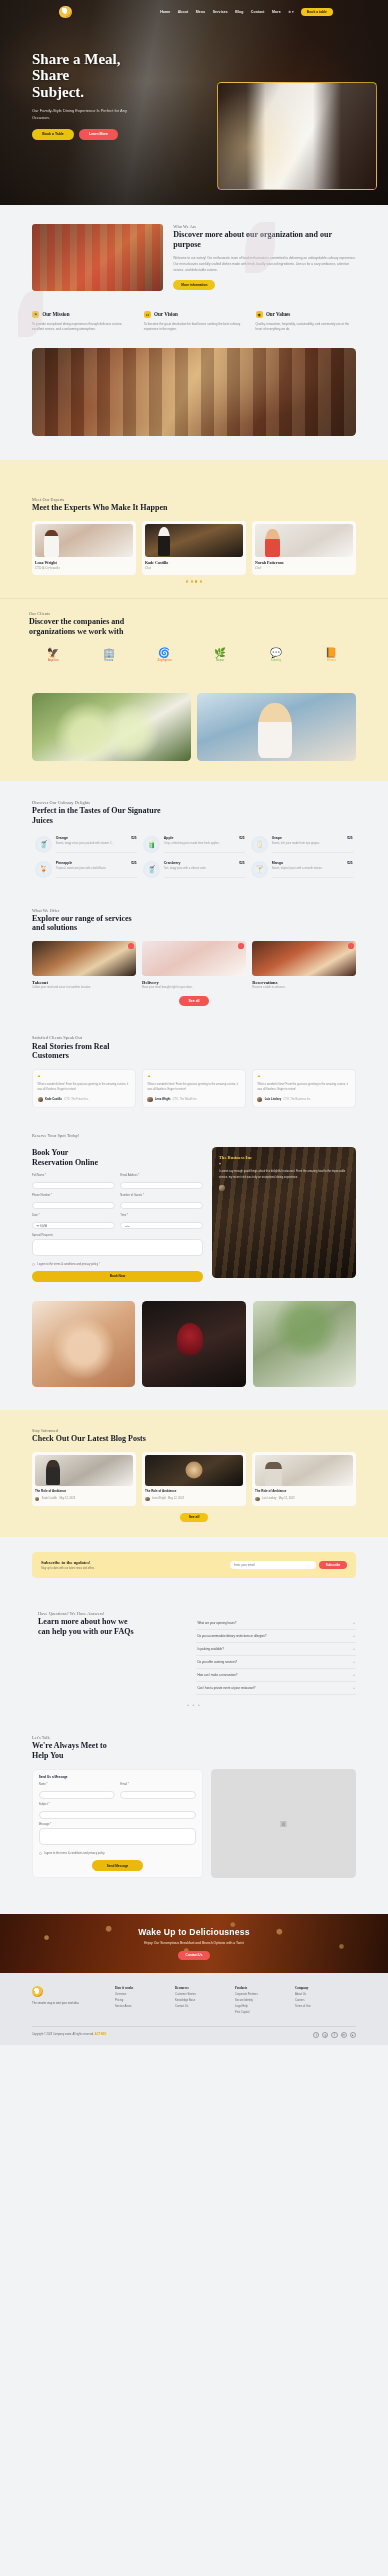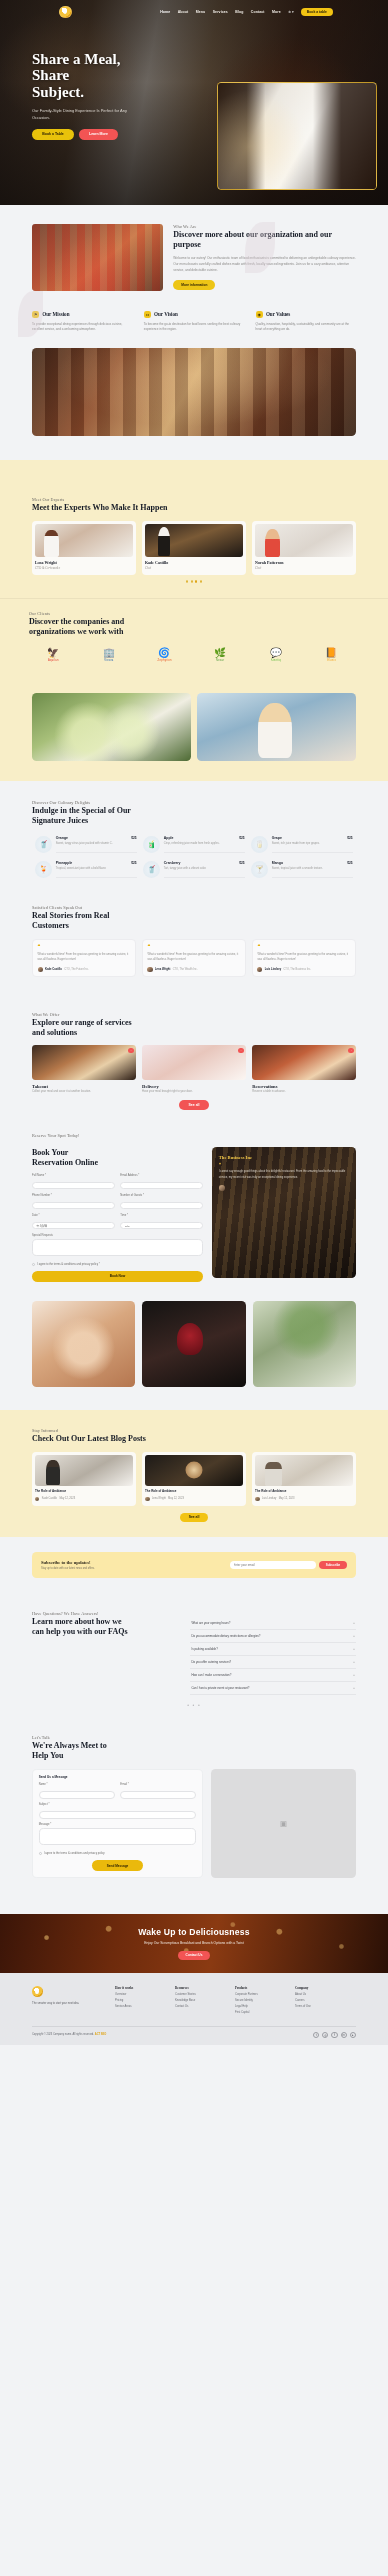--- a/index.html
+++ b/index.html
@@ -219,21 +219,21 @@
   
   .news{ margin:0 32px;background:#fbe9a8;border-radius:4.6px;padding:8px 9px;display:flex;align-items:center;gap:6.8px;}
   .news-t{ font-family:"Liberation Serif",serif;font-size:4.6px;font-weight:700;color:#241f14;}
   .news-s{ font-size:2.6px;color:#7b7461;margin-top:1.7px;}
   .news-form{ margin-left:auto;display:flex;gap:3.4px;align-items:center;}
   .news-inp{ width:86px;height:8px;border-radius:5.7px;border:none;background:#fff;font-size:2.9px;padding:0 4px;font-family:"Liberation Sans",sans-serif;}
   .btn-sub{ background:#f25454;border:none;color:#fff;border-radius:11.4px;padding:2.3px 6.8px;font-size:3px;font-weight:700;cursor:pointer;}
 
   
   .faq-wrap{ display:flex;gap:10.3px;margin-top:5.7px;}
-  .faq-left{ width:148px; }
+  .faq-left{ width:148px;margin-left:6px; }
   .faq-right{ flex:1;margin-top:5.7px;}
   .faq-item{ border-bottom:0.6px solid #e4e5e8;padding:4px 1.1px;display:flex;justify-content:space-between;align-items:center;}
   .faq-q{ font-size:2.9px;color:#45474d;}
   .faq-ic{ font-size:3.4px;color:#9a9a9a;}
   .faq-dots{ text-align:center;font-size:5.1px;color:#b9b9bb;letter-spacing:1.1px;margin-top:6.8px;}
 
   
   .ct-wrap{ display:flex;gap:8px;margin-top:8px;}
   .ct-form{ width:171px;background:#fafafb;border:0.6px solid #eceef0;border-radius:4.6px;padding:5.7px;}
   .ct-title{ font-size:3.1px;font-weight:700;color:#1a1f2b;margin-bottom:4px;}
@@ -413,21 +413,21 @@
 
   <div class="bg-cream" style="padding:13.7px 0 19.4px;">
     <div class="two-photos">
       <div class="ph ph-a"></div>
       <div class="ph ph-b"></div>
     </div>
   </div>
 
   <section class="sec bg-light" style="padding-top:19.4px;padding-bottom:10.3px;">
     <div class="eyebrow">Discover Our Culinary Delights</div>
-    <div class="h2" style="width:131px;">Indulge in the Special of Our Signature Juices</div>
+    <div class="h2" style="width:131px;">Perfect in the Tastes of Our Signature Juices</div>
     <div class="juice-grid">
       <div class="juice">
         <div class="juice-img">🥤</div>
         <div class="juice-info">
           <div class="juice-top">
             <span class="juice-name">Orange</span>
             <span class="juice-price">$25</span>
           </div>
           <div class="juice-desc">Sweet, tangy citrus juice packed with vitamin C.</div>
         </div>
@@ -475,20 +475,51 @@
       <div class="juice">
         <div class="juice-img">🍸</div>
         <div class="juice-info">
           <div class="juice-top">
             <span class="juice-name">Mango</span>
             <span class="juice-price">$25</span>
           </div>
           <div class="juice-desc">Sweet, tropical juice with a smooth texture.</div>
         </div>
       </div>
+    </div>
+  </section>
+
+  <section class="sec bg-light" style="padding-top:15px;padding-bottom:17px;">
+    <div class="eyebrow">What We Offer</div>
+    <div class="h2" style="width:114px;">Explore our range of services and solutions</div>
+    <div class="svc-row">
+      <div class="svc">
+        <div class="svc-img s1">
+          <span class="svc-badge">→</span>
+        </div>
+        <div class="svc-title">Takeout</div>
+        <div class="svc-desc">Collect your meal and savor it at another location.</div>
+      </div>
+      <div class="svc">
+        <div class="svc-img s2">
+          <span class="svc-badge">→</span>
+        </div>
+        <div class="svc-title">Delivery</div>
+        <div class="svc-desc">Have your meal brought right to your door.</div>
+      </div>
+      <div class="svc">
+        <div class="svc-img s3">
+          <span class="svc-badge">→</span>
+        </div>
+        <div class="svc-title">Reservations</div>
+        <div class="svc-desc">Reserve a table in advance.</div>
+      </div>
+    </div>
+    <div class="btn-center">
+      <button class="btn-r" style="padding:2.9px 9px;">See all</button>
     </div>
   </section>
 
   <section class="sec bg-light" style="padding-top:12.6px;padding-bottom:19.4px;">
     <div class="eyebrow">Satisfied Clients Speak Out</div>
     <div class="h2" style="width:114px;">Real Stories from Real Customers</div>
     <div class="tst-row">
       <div class="tst">
         <div class="quote">❝</div>
         <div class="tst-text">What a wonderful time! From the gracious greeting to the amazing cuisine, it was all flawless. Eager to return!</div>
@@ -512,51 +543,20 @@
         <div class="tst-text">What a wonderful time! From the gracious greeting to the amazing cuisine, it was all flawless. Eager to return!</div>
         <div class="tst-foot">
           <div class="av"></div>
           <span class="tst-name">Luis Lindsey</span>
           <span class="tst-meta">CTO, The Business Inc.</span>
         </div>
       </div>
     </div>
   </section>
 
-  <section class="sec bg-light" style="padding-top:15px;padding-bottom:17px;">
-    <div class="eyebrow">What We Offer</div>
-    <div class="h2" style="width:114px;">Explore our range of services and solutions</div>
-    <div class="svc-row">
-      <div class="svc">
-        <div class="svc-img s1">
-          <span class="svc-badge">→</span>
-        </div>
-        <div class="svc-title">Takeout</div>
-        <div class="svc-desc">Collect your meal and savor it at another location.</div>
-      </div>
-      <div class="svc">
-        <div class="svc-img s2">
-          <span class="svc-badge">→</span>
-        </div>
-        <div class="svc-title">Delivery</div>
-        <div class="svc-desc">Have your meal brought right to your door.</div>
-      </div>
-      <div class="svc">
-        <div class="svc-img s3">
-          <span class="svc-badge">→</span>
-        </div>
-        <div class="svc-title">Reservations</div>
-        <div class="svc-desc">Reserve a table in advance.</div>
-      </div>
-    </div>
-    <div class="btn-center">
-      <button class="btn-r" style="padding:2.9px 9px;">See all</button>
-    </div>
-  </section>
-
   <section class="sec bg-light" style="padding-top:5.7px;padding-bottom:19.4px;">
     <div class="eyebrow">Reserve Your Spot Today!</div>
     <div class="book-wrap">
       <div class="book-left">
         <div class="h2" style="width:68px;">Book Your Reservation Online</div>
         <div class="form-row" style="margin-top:6.8px;">
           <div class="field">
             <label class="lab">Full Name *</label>
             <input class="inp" style="">
           </div>

